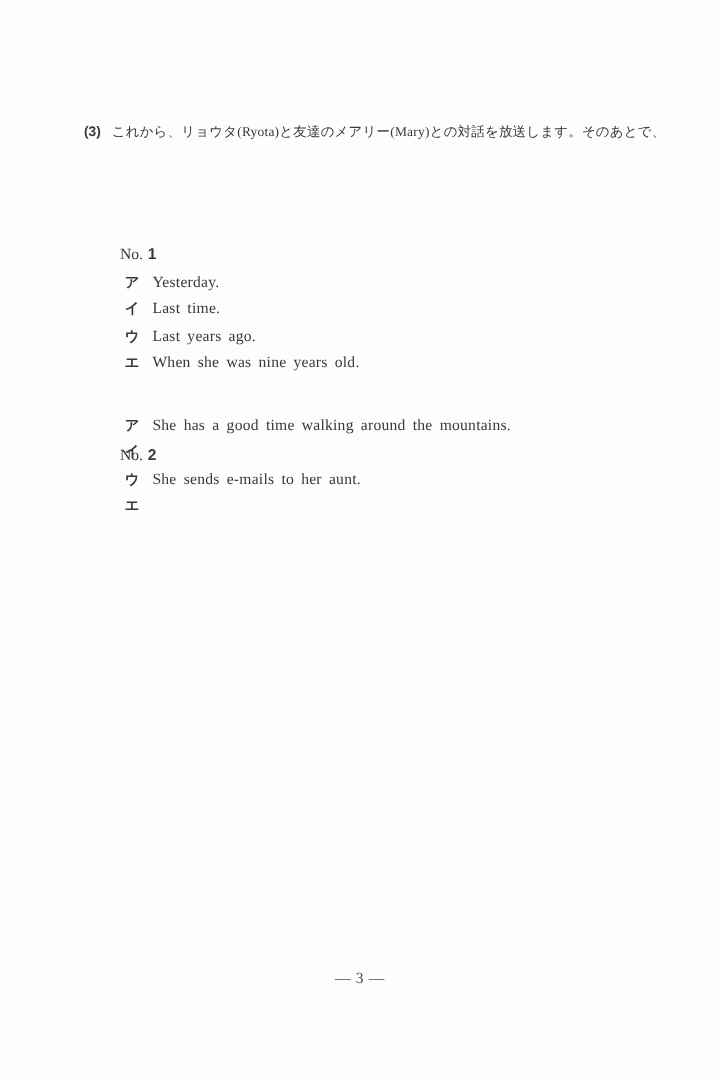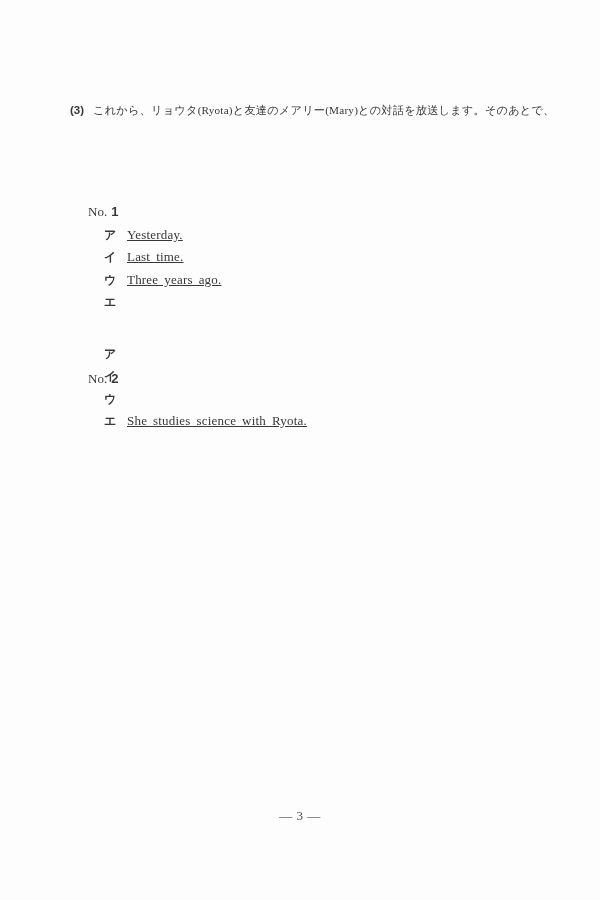--- a/index.html
+++ b/index.html
@@ -42,21 +42,21 @@
     font-size: 11.5px;
   }
   .bold-num {
     font-family: "Liberation Sans", "DejaVu Sans", sans-serif;
     font-weight: 700;
     font-size: 12.5px;
   }
   
   .q-heading {
     position: absolute;
-    left: 88px;
+    left: 100px;
     font-size: 13px;
     white-space: nowrap;
   }
   .q-heading .bold-num { font-size: 13px; margin-left: 4px; }
   .q1-heading { top: 204px; }
   .q2-heading { top: 323px; margin-top: 48px; }
 
   .choices {
     position: absolute;
     left: 104px;
@@ -74,21 +74,20 @@
     display: inline-block;
     width: 23px;
     font-weight: 700;
     font-size: 12px;
     letter-spacing: 0;
   }
   .choice-text {
     font-size: 13px;
     letter-spacing: 0.2px;
     word-spacing: 2.5px;
-    text-decoration: underline;
   }
   
   .footer {
     position: absolute;
     top: 806px;
     left: 0;
     width: 600px;
     text-align: center;
   }
   .page-number {
@@ -115,43 +114,45 @@
     <div class="choice-row">
       <span class="choice-marker">ア</span>
       <span class="choice-text">Yesterday.</span>
     </div>
     <div class="choice-row">
       <span class="choice-marker">イ</span>
       <span class="choice-text">Last time.</span>
     </div>
     <div class="choice-row">
       <span class="choice-marker">ウ</span>
-      <span class="choice-text">Three years ago.</span>
+      <span class="choice-text">Last years ago.</span>
     </div>
     <div class="choice-row">
       <span class="choice-marker">エ</span>
+      <span class="choice-text">When she was nine years old.</span>
     </div>
   </div>
 
   <div class="q-heading q2-heading">
     <span>No.</span><span class="bold-num">2</span>
   </div>
   <div class="choices q2-choices">
     <div class="choice-row">
       <span class="choice-marker">ア</span>
+      <span class="choice-text">She has a good time walking around the mountains.</span>
     </div>
     <div class="choice-row">
       <span class="choice-marker">イ</span>
     </div>
     <div class="choice-row">
       <span class="choice-marker">ウ</span>
+      <span class="choice-text">She sends e-mails to her aunt.</span>
     </div>
     <div class="choice-row">
       <span class="choice-marker">エ</span>
-      <span class="choice-text">She studies science with Ryota.</span>
     </div>
   </div>
 
   <div class="footer">
     <span class="page-number">— 3 —</span>
   </div>
 
 </div>
 
 </body></html>

